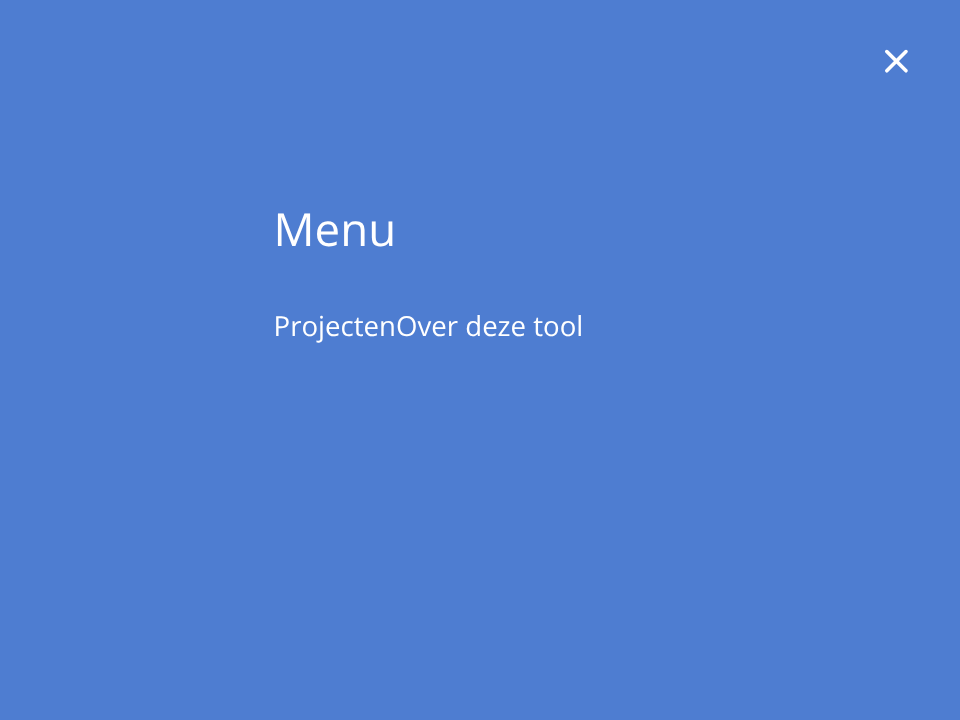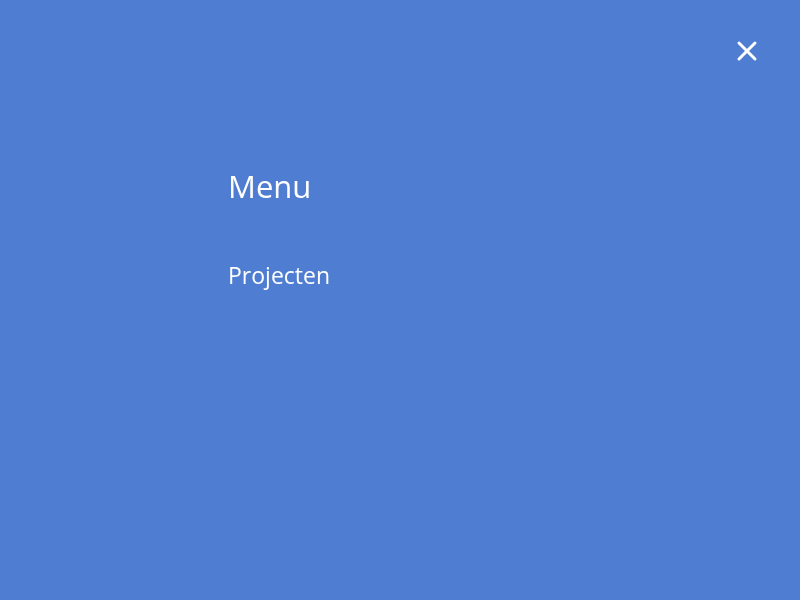--- a/index.html
+++ b/index.html
@@ -30,23 +30,23 @@
     .close-button svg {
       width: 24px;
       height: 24px;
     }
     .menu-container {
       position: absolute;
       left: 228px;
       top: 165px;
     }
     .menu-title {
-      font-size: 31px;
+      font-size: 38px;
       font-weight: 400;
-      margin-bottom: 54px;
+      margin-bottom: 40px;
     }
     .menu-items {
       display: flex;
       flex-direction: row;
     }
     .menu-item {
       font-size: 23px;
       font-weight: 400;
       cursor: pointer;
       line-height: 1.3;
@@ -63,14 +63,17 @@
     </svg>
   </span>
 </div>
 
 <div class="menu-container">
   <h1 class="menu-title">Menu</h1>
   <nav class="menu-items">
     <a class="menu-item">
       <span>Projecten</span>
     </a>
+    <a class="menu-item">
+      <span>Over deze tool</span>
+    </a>
   </nav>
 </div>
 
 </body></html>

